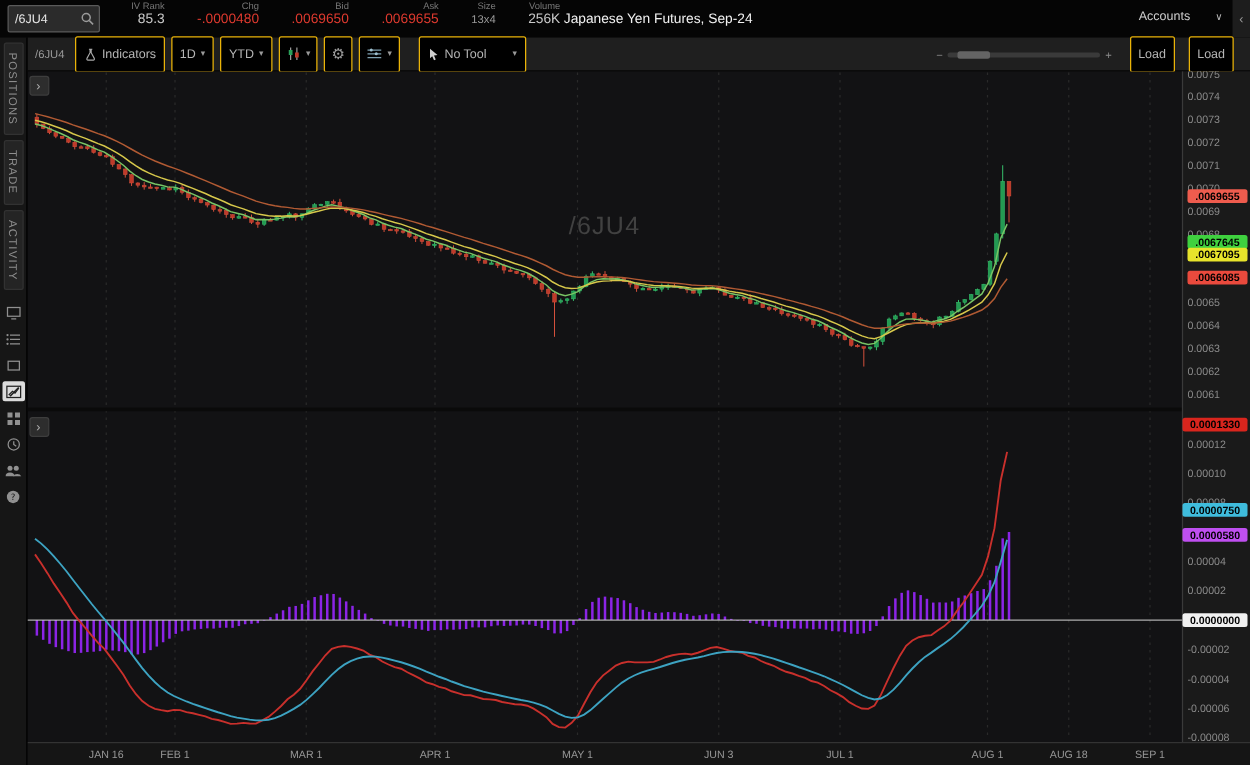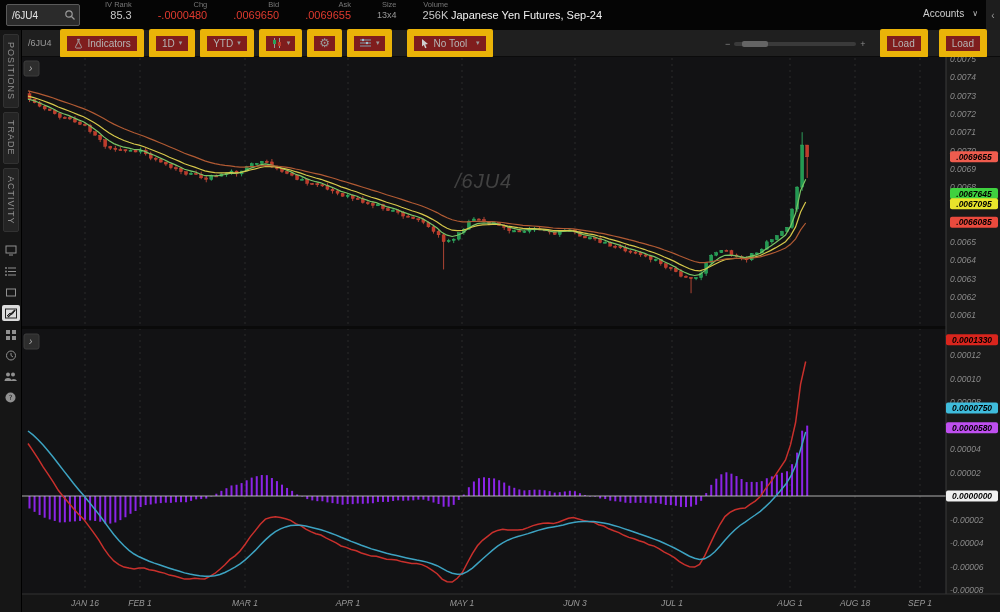--- a/index.html
+++ b/index.html
@@ -16,30 +16,30 @@
   .stats { position:absolute; left:92px; top:0; height:30px; display:flex; align-items:stretch; }
   .stat { display:flex; flex-direction:column; align-items:flex-end; justify-content:flex-start;
           padding:0 13px; }
   .stat .lbl { font-size:7.5px; color:#777; line-height:9px; }
   .stat .val { font-size:11px; line-height:13px; color:#c9c9c9; }
   .stat .val.red { color:#e03a2f; }
   .stat .val.dim { font-size:9px; color:#9a9a9a; }
   .stat .suffix { color:#ddd; font-size:10px; }
   .instrument { position:absolute; left:451px; top:9px; font-size:11px; color:#f2f2f2; white-space:nowrap; }
   .accounts { position:absolute; right:22px; top:8px; font-size:10px; color:#cfcfcf; display:flex;
-              align-items:center; gap:8px; cursor:default; }
+              align-items:center; gap:20px; cursor:default; }
   .accounts .chev { font-size:8px; color:#bbb; }
   .collapse-tab { position:absolute; right:0; top:0; width:14px; height:30px; background:#1d1d1d;
                   color:#999; font-size:10px; display:flex; align-items:center; justify-content:center; }
 
   
   .toolbar { position:absolute; left:22px; top:30px; width:978px; height:27px; background:#1f1f1f;
              border-bottom:1px solid #0b0b0b; display:flex; align-items:center; }
   .charttab { font-size:9px; color:#9a9a9a; margin:0 8px 0 6px; }
-  .tbtn { height:29px; background:#7f1d1d; border:7px solid #eab308; border-radius:2px; color:#b5b5b5;
+  .tbtn { height:29px; background:#000000; border:1px solid #eab308; border-radius:2px; color:#b5b5b5;
           font-size:10px; display:flex; align-items:center; gap:4px; padding:0 6px; margin-right:5px;
           white-space:nowrap; }
   .tbtn .caret { font-size:7px; color:#9a9a9a; }
   .tbtn.iconbtn { padding:0 5px; }
   .gear-glyph { font-size:12px; color:#9a9a9a; line-height:12px; }
   .tb-right { position:absolute; right:8px; top:0; height:27px; display:flex; align-items:center; gap:6px; }
   .slider { display:flex; align-items:center; gap:4px; margin-right:8px; }
   .slider .pm { color:#8a8a8a; font-size:9px; }
   .slider .track { position:relative; width:122px; height:4px; background:#3a3a3a; border-radius:2px; }
   .slider .handle { position:absolute; left:8px; top:-1px; width:26px; height:6px; background:#646464; border-radius:2px; }
@@ -47,21 +47,21 @@
   
   .sidebar { position:absolute; left:0; top:30px; width:22px; height:582px; background:#161616;
              border-right:1px solid #000; display:flex; flex-direction:column; align-items:center; }
   .vtab { writing-mode:vertical-rl; background:#242424; border:1px solid #323232; border-radius:2px;
           color:#8f8f8f; font-size:9px; letter-spacing:1px; padding:7px 2px; margin-top:4px; }
   .sideicons { margin-top:10px; display:flex; flex-direction:column; gap:5px; align-items:center; }
   .sicon { width:18px; height:16px; display:flex; align-items:center; justify-content:center; border-radius:2px; }
   .sicon.active { background:#dcdcdc; }
 
   
-  .chartwrap { position:absolute; left:0; top:0; width:1000px; height:516px; pointer-events:none;font-style:italic; }
+  .chartwrap { position:absolute; left:0; top:0; width:1000px; height:516px; pointer-events:none; }
   #chart-svg { position:absolute; left:22px; top:57px; width:978px; height:555px; pointer-events:auto; }
   .watermark { position:absolute; left:455px; top:170px; font-size:20px; color:#4a4a4a;
                letter-spacing:1px; opacity:.85; }
 </style>
 </head>
 <body>
 
 <div class="app">
 
   <header class="topbar">

